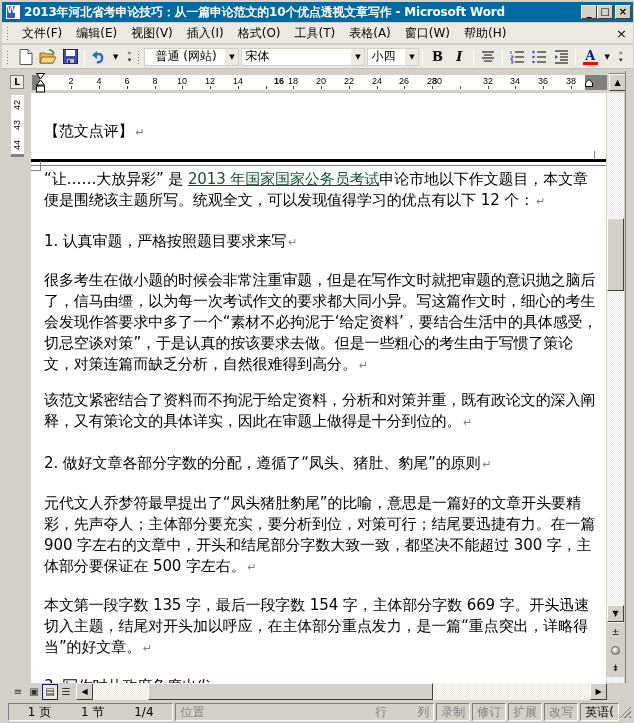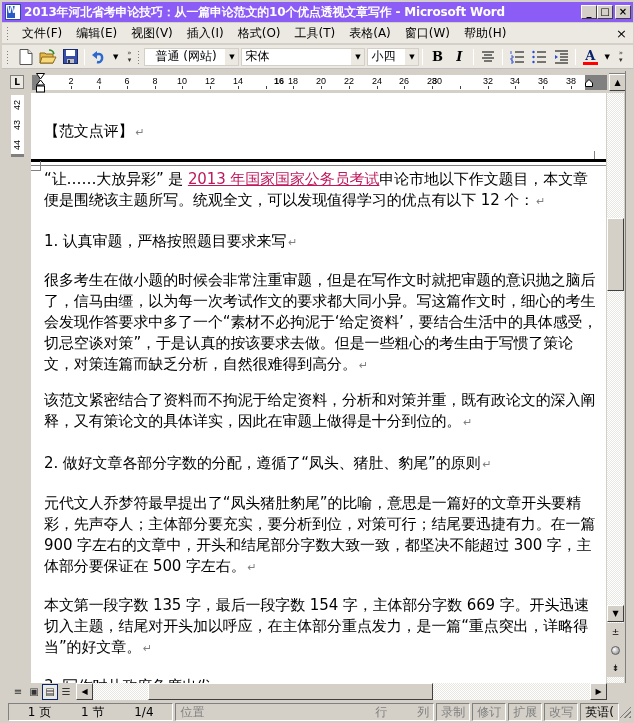--- a/index.html
+++ b/index.html
@@ -2,21 +2,21 @@
 <html><head>
 <meta charset="utf-8">
 <style>
   * { box-sizing: border-box; margin: 0; padding: 0; }
   html, body { width: 634px; height: 723px; overflow: hidden; background: #d4d0c8; }
   body { font-family: "DejaVu Sans", "Liberation Sans", sans-serif; font-size: 12px; color: #000; position: relative; }
 
   .window { position: absolute; left: 0; top: 0; width: 634px; height: 723px; background: #d4d0c8; border: 1px solid #d4d0c8; }
 
   
-  .titlebar { position: absolute; left: 1px; top: 1px; width: 631px; height: 20px; background: #8b5cf6; display: flex; align-items: center; }
+  .titlebar { position: absolute; left: 1px; top: 1px; width: 631px; height: 20px; background: #0369a1; display: flex; align-items: center; }
   .titlebar .app-icon { width: 16px; height: 16px; margin: 0 3px 0 3px; background: #fff; border: 1px solid #2b4d9a; position: relative; }
   .titlebar .app-icon::before { content: ""; position: absolute; left: 1px; top: 1px; width: 8px; height: 12px; background: #2b5cc5; }
   .titlebar .app-icon::after { content: "W"; position: absolute; left: 1px; top: -1px; font-size: 10px; font-weight: bold; color: #fff; font-family: "Liberation Sans", sans-serif; }
   .titlebar .title { color: #fff; font-weight: bold; font-size: 12px; white-space: nowrap; overflow: hidden; flex: 1; letter-spacing: -0.2px; }
   .titlebar .tbtn { width: 16px; height: 14px; background: #d4d0c8; border-top: 1px solid #fff; border-left: 1px solid #fff; border-right: 1px solid #404040; border-bottom: 1px solid #404040; margin-right: 0; display: flex; align-items: center; justify-content: center; font-size: 10px; font-weight: bold; line-height: 1; color: #000; }
   .titlebar .tbtn.close { margin-left: 2px; margin-right: 2px; }
 
   
   .menubar { position: absolute; left: 1px; top: 22px; width: 631px; height: 20px; display: flex; align-items: center; background: #ece9e2; }
   .grip { width: 3px; height: 14px; margin: 0 6px 0 4px; background-image: radial-gradient(#808080 40%, transparent 45%); background-size: 3px 3px; }
@@ -55,21 +55,21 @@
   .doc-area { position: absolute; left: 30px; top: 92px; width: 575px; height: 590px; background: #fff; overflow: hidden; }
   .doc-area .header-section { position: absolute; left: 0; top: 0; width: 575px; height: 66px; }
   .doc-area .page-break-line { position: absolute; left: 0; top: 66px; width: 575px; height: 3px; background: #000; }
   .doc-area .page-break-thin { position: absolute; left: 0; top: 72px; width: 575px; height: 1px; background: #808080; }
   .corner-mark { position: absolute; width: 10px; height: 10px; border-color: #808080; border-style: solid; }
   .corner-tl { left: 0; top: 68px; border-width: 0 1px 1px 0; }
   .corner-tr { right: 2px; top: 58px; border-width: 0 0 1px 1px; }
 
   .para { position: absolute; left: 13px; width: 556px; font-size: 15px; line-height: 21px; font-family: "DejaVu Sans", sans-serif; color: #000; letter-spacing: -0.1px; }
   .pm { color: #808080; font-size: 11px; margin-left: 2px; }
-  .link { text-decoration: underline; color: #be185d; }
+  .link { text-decoration: underline; color: #14532d; }
 
   
   .vscroll { position: absolute; left: 606px; top: 92px; width: 17px; height: 590px; background-image: linear-gradient(45deg, #e8e6e0 25%, transparent 25%, transparent 75%, #e8e6e0 75%), linear-gradient(45deg, #e8e6e0 25%, transparent 25%, transparent 75%, #e8e6e0 75%); background-size: 2px 2px; background-position: 0 0, 1px 1px; background-color: #fff; }
   .vthumb { position: absolute; left: 0; top: 125px; width: 17px; height: 73px; background: #d4d0c8; border-top: 1px solid #fff; border-left: 1px solid #fff; border-right: 1px solid #404040; border-bottom: 1px solid #404040; }
   .vdown { position: absolute; left: 0; top: 512px; width: 17px; height: 17px; background: #d4d0c8; border-top: 1px solid #fff; border-left: 1px solid #fff; border-right: 1px solid #404040; border-bottom: 1px solid #404040; display:flex;align-items:center;justify-content:center;font-size:8px; }
   .vnav { position: absolute; left: 0; width: 17px; height: 18px; background: #d4d0c8; display:flex;align-items:center;justify-content:center; font-size: 9px; }
   .vnav-prev { top: 530px; }
   .vnav-sel { top: 548px; }
   .vnav-next { top: 566px; }
   .browse-dot { width: 9px; height: 9px; border-radius: 50%; background: radial-gradient(circle at 35% 35%, #fff, #808080); border: 1px solid #606060; }

